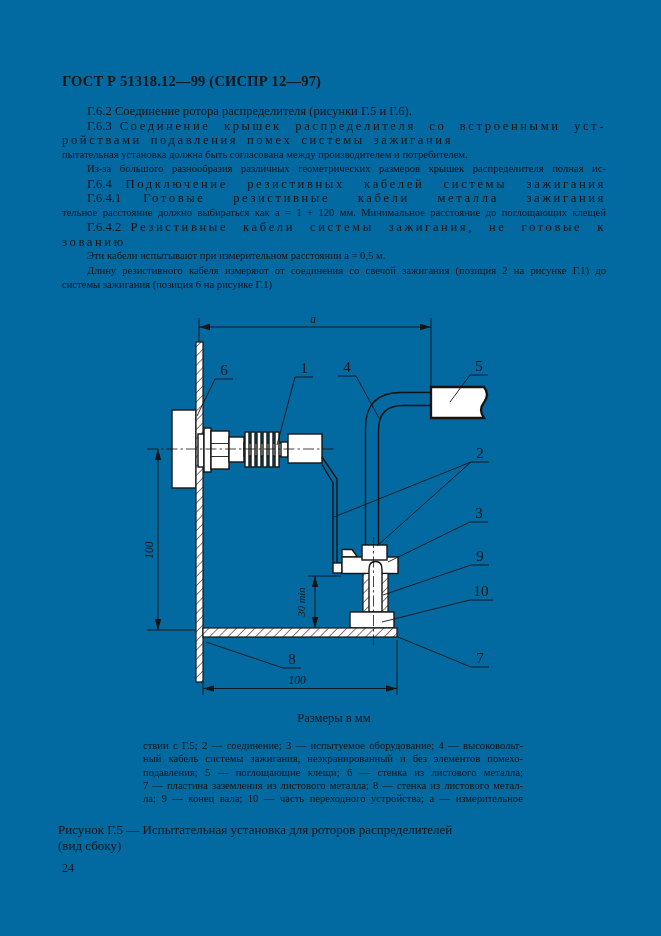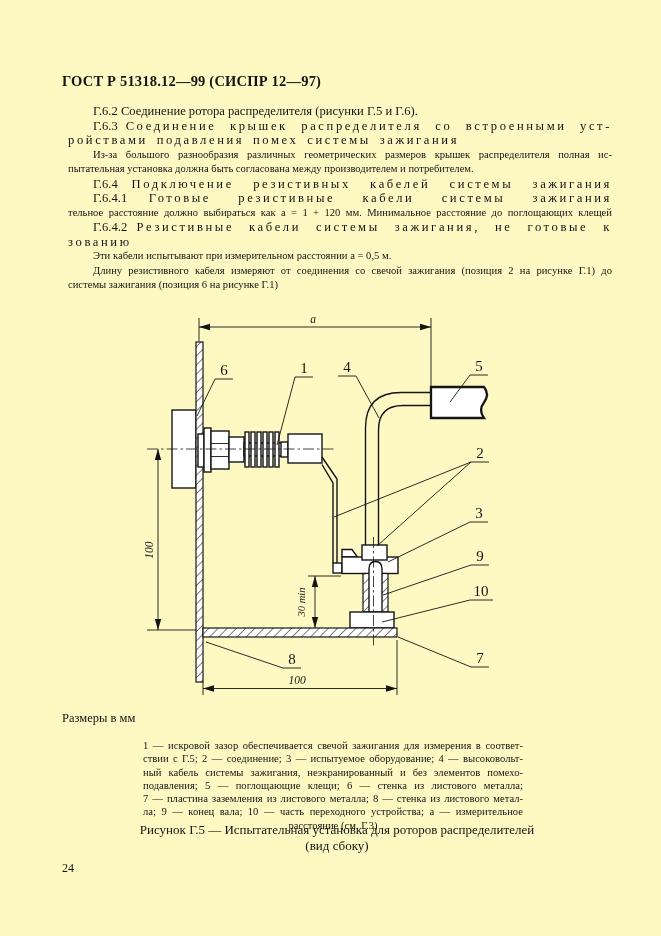--- a/index.html
+++ b/index.html
@@ -1,30 +1,30 @@
 <!DOCTYPE html>
 <html><head>
 <meta charset="utf-8">
 <style>
   html,body{margin:0;padding:0;background:#888;}
-  .page{position:relative;width:661px;height:936px;background:#fef9c3;color:#141414;
+  .page{position:relative;width:661px;height:936px;background:#0369a1;color:#141414;
         font-family:"Liberation Serif","DejaVu Serif",serif;overflow:hidden;margin:0 auto;}
   .hdr{position:absolute;left:62px;top:73px;font-size:14.5px;font-weight:bold;letter-spacing:.2px;}
-  .body-text{position:absolute;left:68px;top:104px;width:544px;font-size:12.6px;line-height:14.5px;}
+  .body-text{position:absolute;left:62px;top:104px;width:544px;font-size:12.6px;line-height:14.5px;}
   .para{margin:0;}
   .para.small{font-size:10.6px;}
   .bline{height:14.5px;overflow:hidden;}
   .bline.just{text-align:justify;text-align-last:justify;}
   .bline.find{text-indent:25px;}
   .spc{letter-spacing:2.6px;word-spacing:3px;}
-  .dimnote{position:absolute;left:62px;top:711px;width:544px;text-align:left;font-size:12.5px;}
+  .dimnote{position:absolute;left:62px;top:711px;width:544px;text-align:center;font-size:12.5px;}
   .legend{position:absolute;left:143px;top:739px;width:380px;font-size:10.6px;line-height:13.3px;}
   .legend .bline{height:13.3px;}
   .lcenter{text-align:center;}
-  .caption{position:absolute;left:65px;top:822px;width:544px;text-align:center;font-size:13px;line-height:15.5px;}
+  .caption{position:absolute;left:58px;top:822px;width:544px;text-align:left;font-size:13px;line-height:15.5px;}
   .pagenum{position:absolute;left:62px;top:861px;font-size:12px;}
   svg.fig{position:absolute;left:0;top:0;pointer-events:none;}
   svg.fig .ln{stroke:#141414;fill:none;stroke-width:1.4;}
   svg.fig .thin{stroke:#141414;fill:none;stroke-width:.9;}
   svg.fig .wf{fill:#ffffff;stroke:#141414;stroke-width:1.4;}
   svg.fig .hf{fill:url(#hch);stroke:#141414;stroke-width:1.2;}
   svg.fig .thk{fill:#ffffff;stroke:#141414;stroke-width:2.3;}
   svg.fig .dash{stroke:#141414;fill:none;stroke-width:.8;stroke-dasharray:11 3 2.5 3;}
   svg.fig text{fill:#141414;font-family:"Liberation Serif","DejaVu Serif",serif;}
   svg.fig text.pn{font-size:15px;text-anchor:middle;}
@@ -39,28 +39,28 @@
 
   <div class="body-text" id="bodyText">
       <div class="para normal">
         <div class="bline find"><span>Г.6.2 Соединение ротора распределителя (рисунки Г.5 и Г.6).</span></div>
       </div>
       <div class="para normal">
         <div class="bline just find"><span>Г.6.3 </span><span class="spc">Соединение крышек распределителя со встроенными уст-</span></div>
         <div class="bline"><span class="spc">ройствами подавления помех системы зажигания</span></div>
       </div>
       <div class="para small">
+        <div class="bline"><span>пытательная установка должна быть согласована между производителем и потребителем.</span></div>
         <div class="bline just find"><span>Из-за большого разнообразия различных геометрических размеров крышек распределителя полная ис-</span></div>
-        <div class="bline"><span>пытательная установка должна быть согласована между производителем и потребителем.</span></div>
       </div>
       <div class="para normal">
         <div class="bline just find"><span>Г.6.4 </span><span class="spc">Подключение резистивных кабелей системы зажигания</span></div>
       </div>
       <div class="para normal">
-        <div class="bline just find"><span>Г.6.4.1 </span><span class="spc">Готовые резистивные кабели системы зажигания</span></div>
+        <div class="bline just find"><span>Г.6.4.1 </span><span class="spc">Готовые резистивные кабели металла зажигания</span></div>
       </div>
       <div class="para small">
         <div class="bline just"><span>тельное расстояние должно выбираться как а = 1 + 120 мм. Минимальное расстояние до поглощающих клещей</span></div>
       </div>
       <div class="para normal">
         <div class="bline just find"><span>Г.6.4.2 </span><span class="spc">Резистивные кабели системы зажигания, не готовые к исполь-</span></div>
         <div class="bline"><span class="spc">зованию</span></div>
       </div>
       <div class="para small">
         <div class="bline find"><span>Эти кабели испытывают при измерительном расстоянии а = 0,5 м.</span></div>
@@ -209,27 +209,25 @@
     </g>
     <g>
       <polyline class="thin" points="206,642 283,668 301,668"></polyline>
       <text class="pn" x="292" y="664">8</text>
     </g>
   </svg>
 
   <div class="dimnote">Размеры в мм</div>
 
   <div class="legend" id="legendBlock">
-      <div class="bline just">1 — искровой зазор обеспечивается свечой зажигания для измерения в соответ-</div>
       <div class="bline just">ствии с Г.5; 2 — соединение; 3 — испытуемое оборудование; 4 — высоковольт-</div>
       <div class="bline just">ный кабель системы зажигания, неэкранированный и без элементов помехо-</div>
       <div class="bline just">подавления; 5 — поглощающие клещи; 6 — стенка из листового металла;</div>
       <div class="bline just">7 — пластина заземления из листового металла; 8 — стенка из листового метал-</div>
       <div class="bline just">ла; 9 — конец вала; 10 — часть переходного устройства; а — измерительное</div>
-      <div class="bline lcenter">расстояние (см. Г.3)</div>
     </div>
 
   <div class="caption">
     <div>Рисунок Г.5 — Испытательная установка  для роторов распределителей</div>
     <div>(вид сбоку)</div>
   </div>
 
   <div class="pagenum">24</div>
 
 </div>

